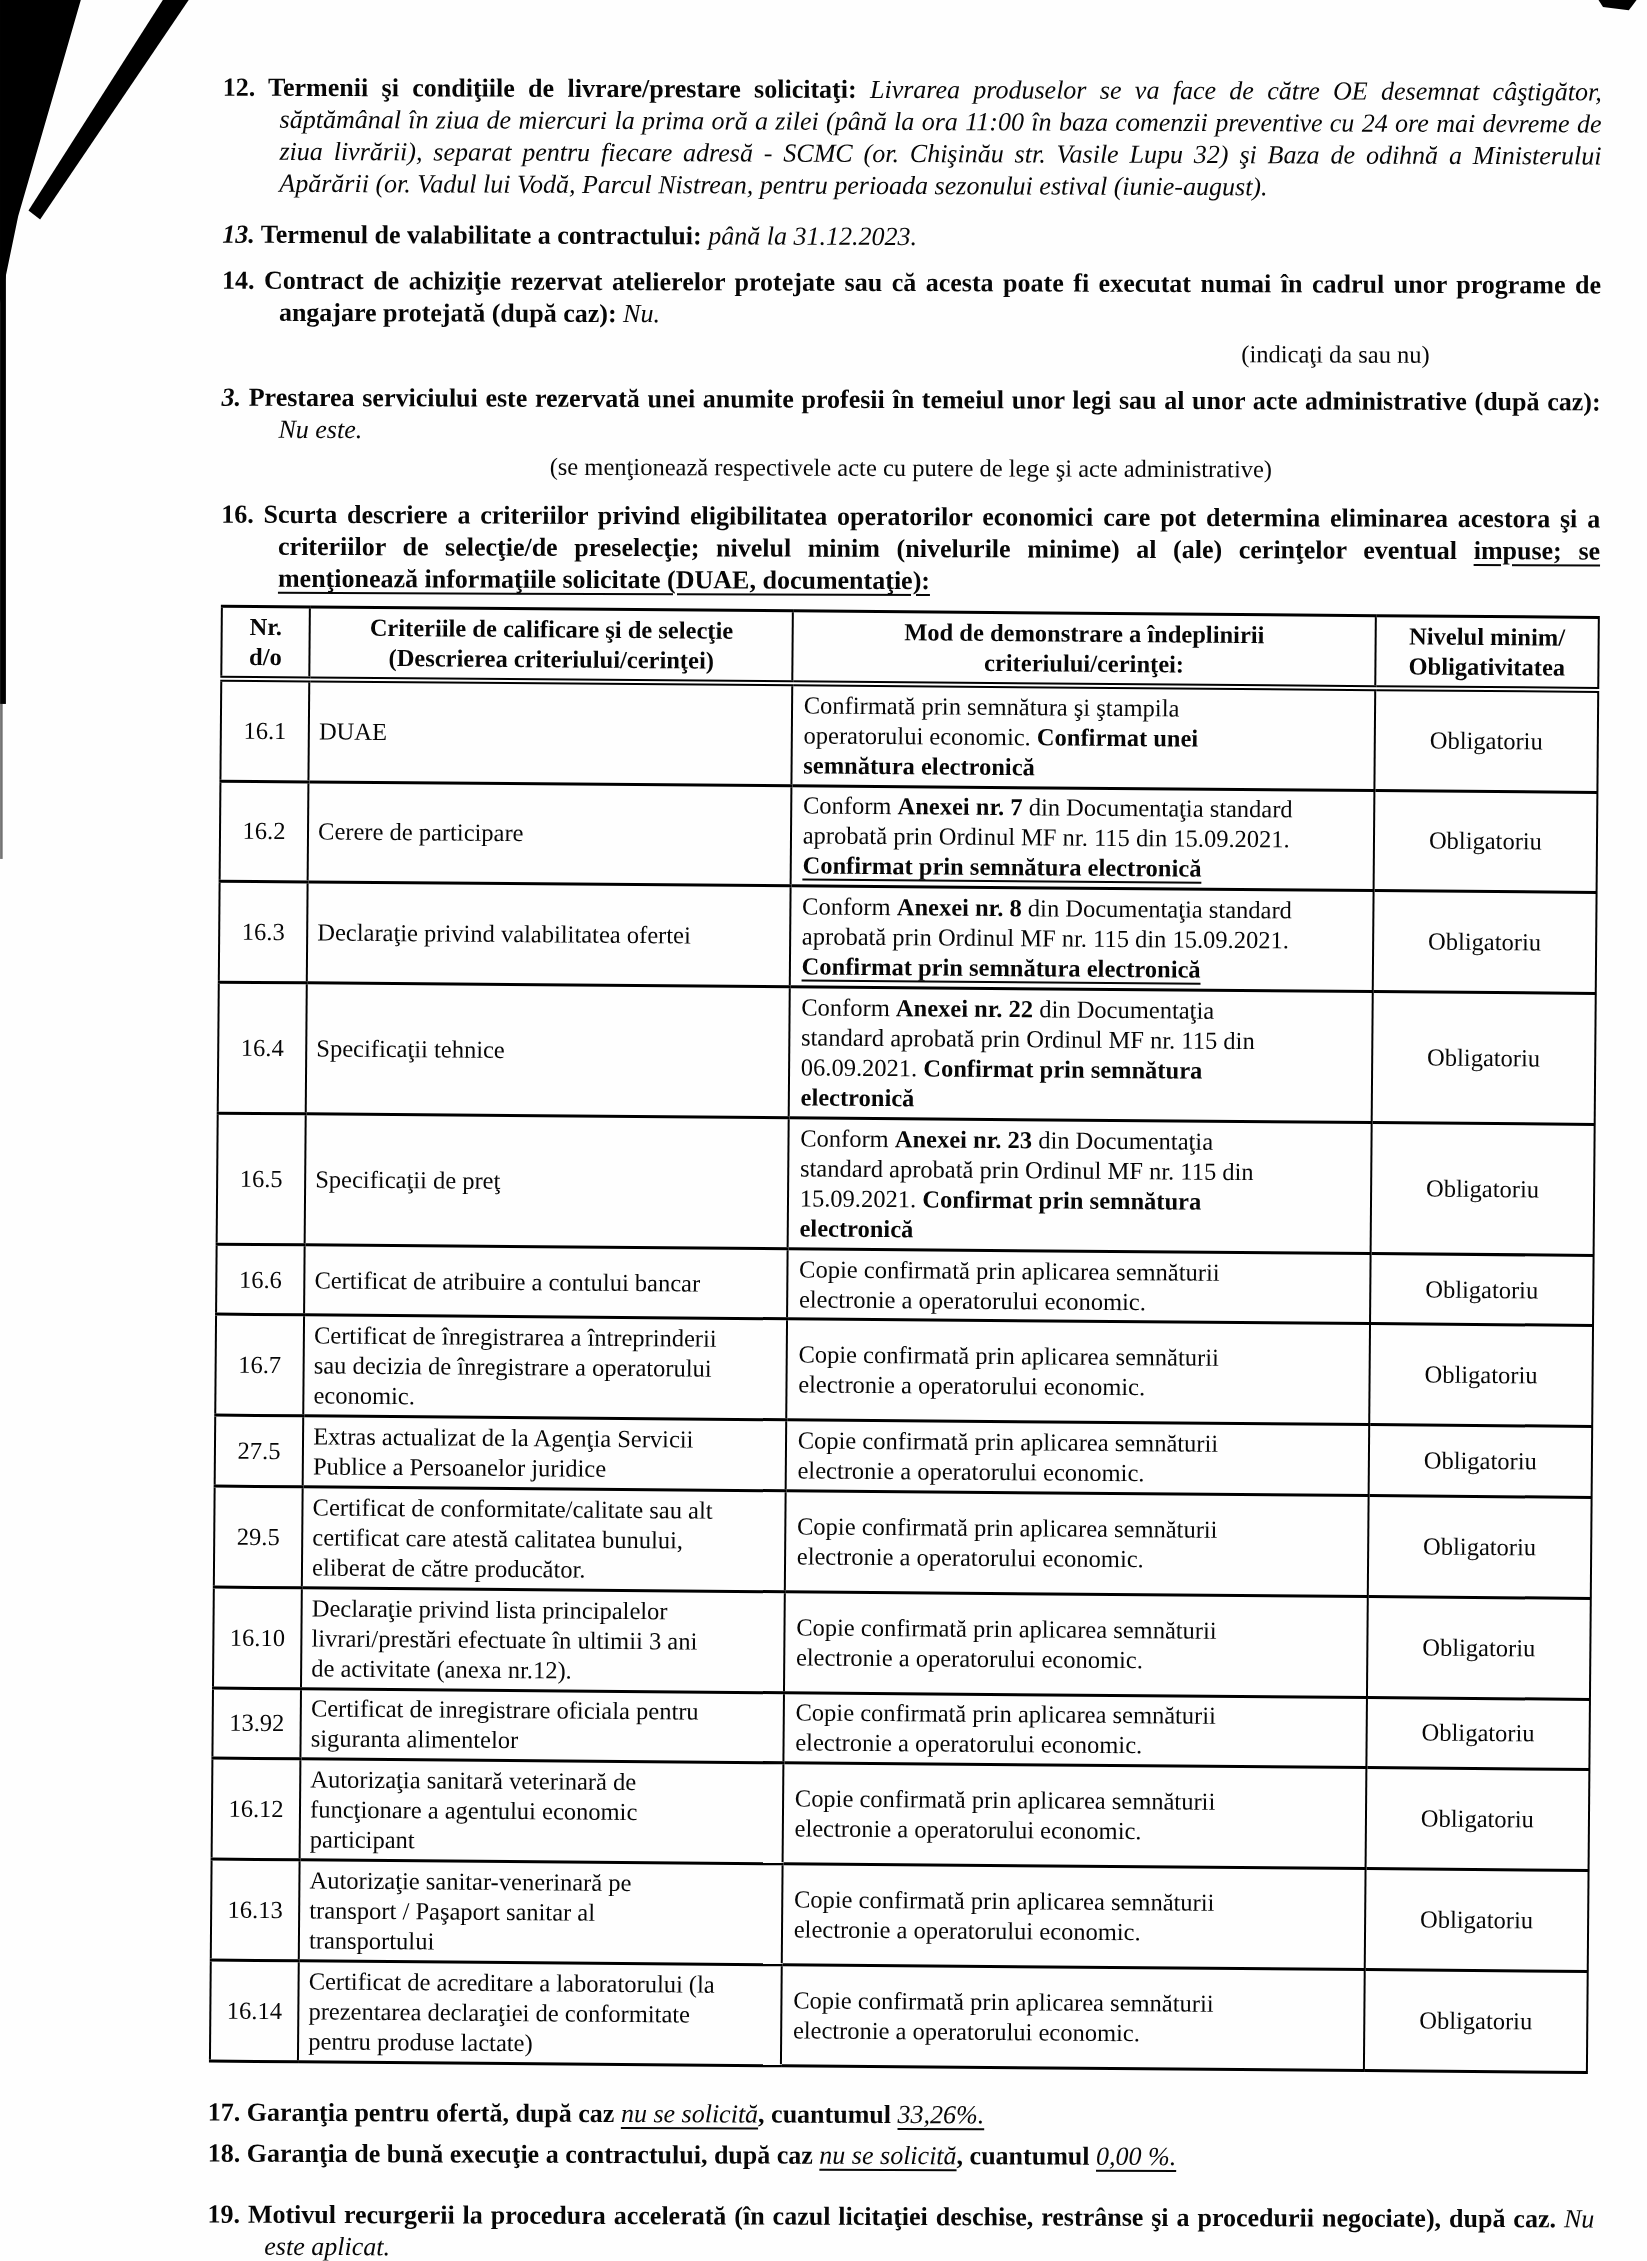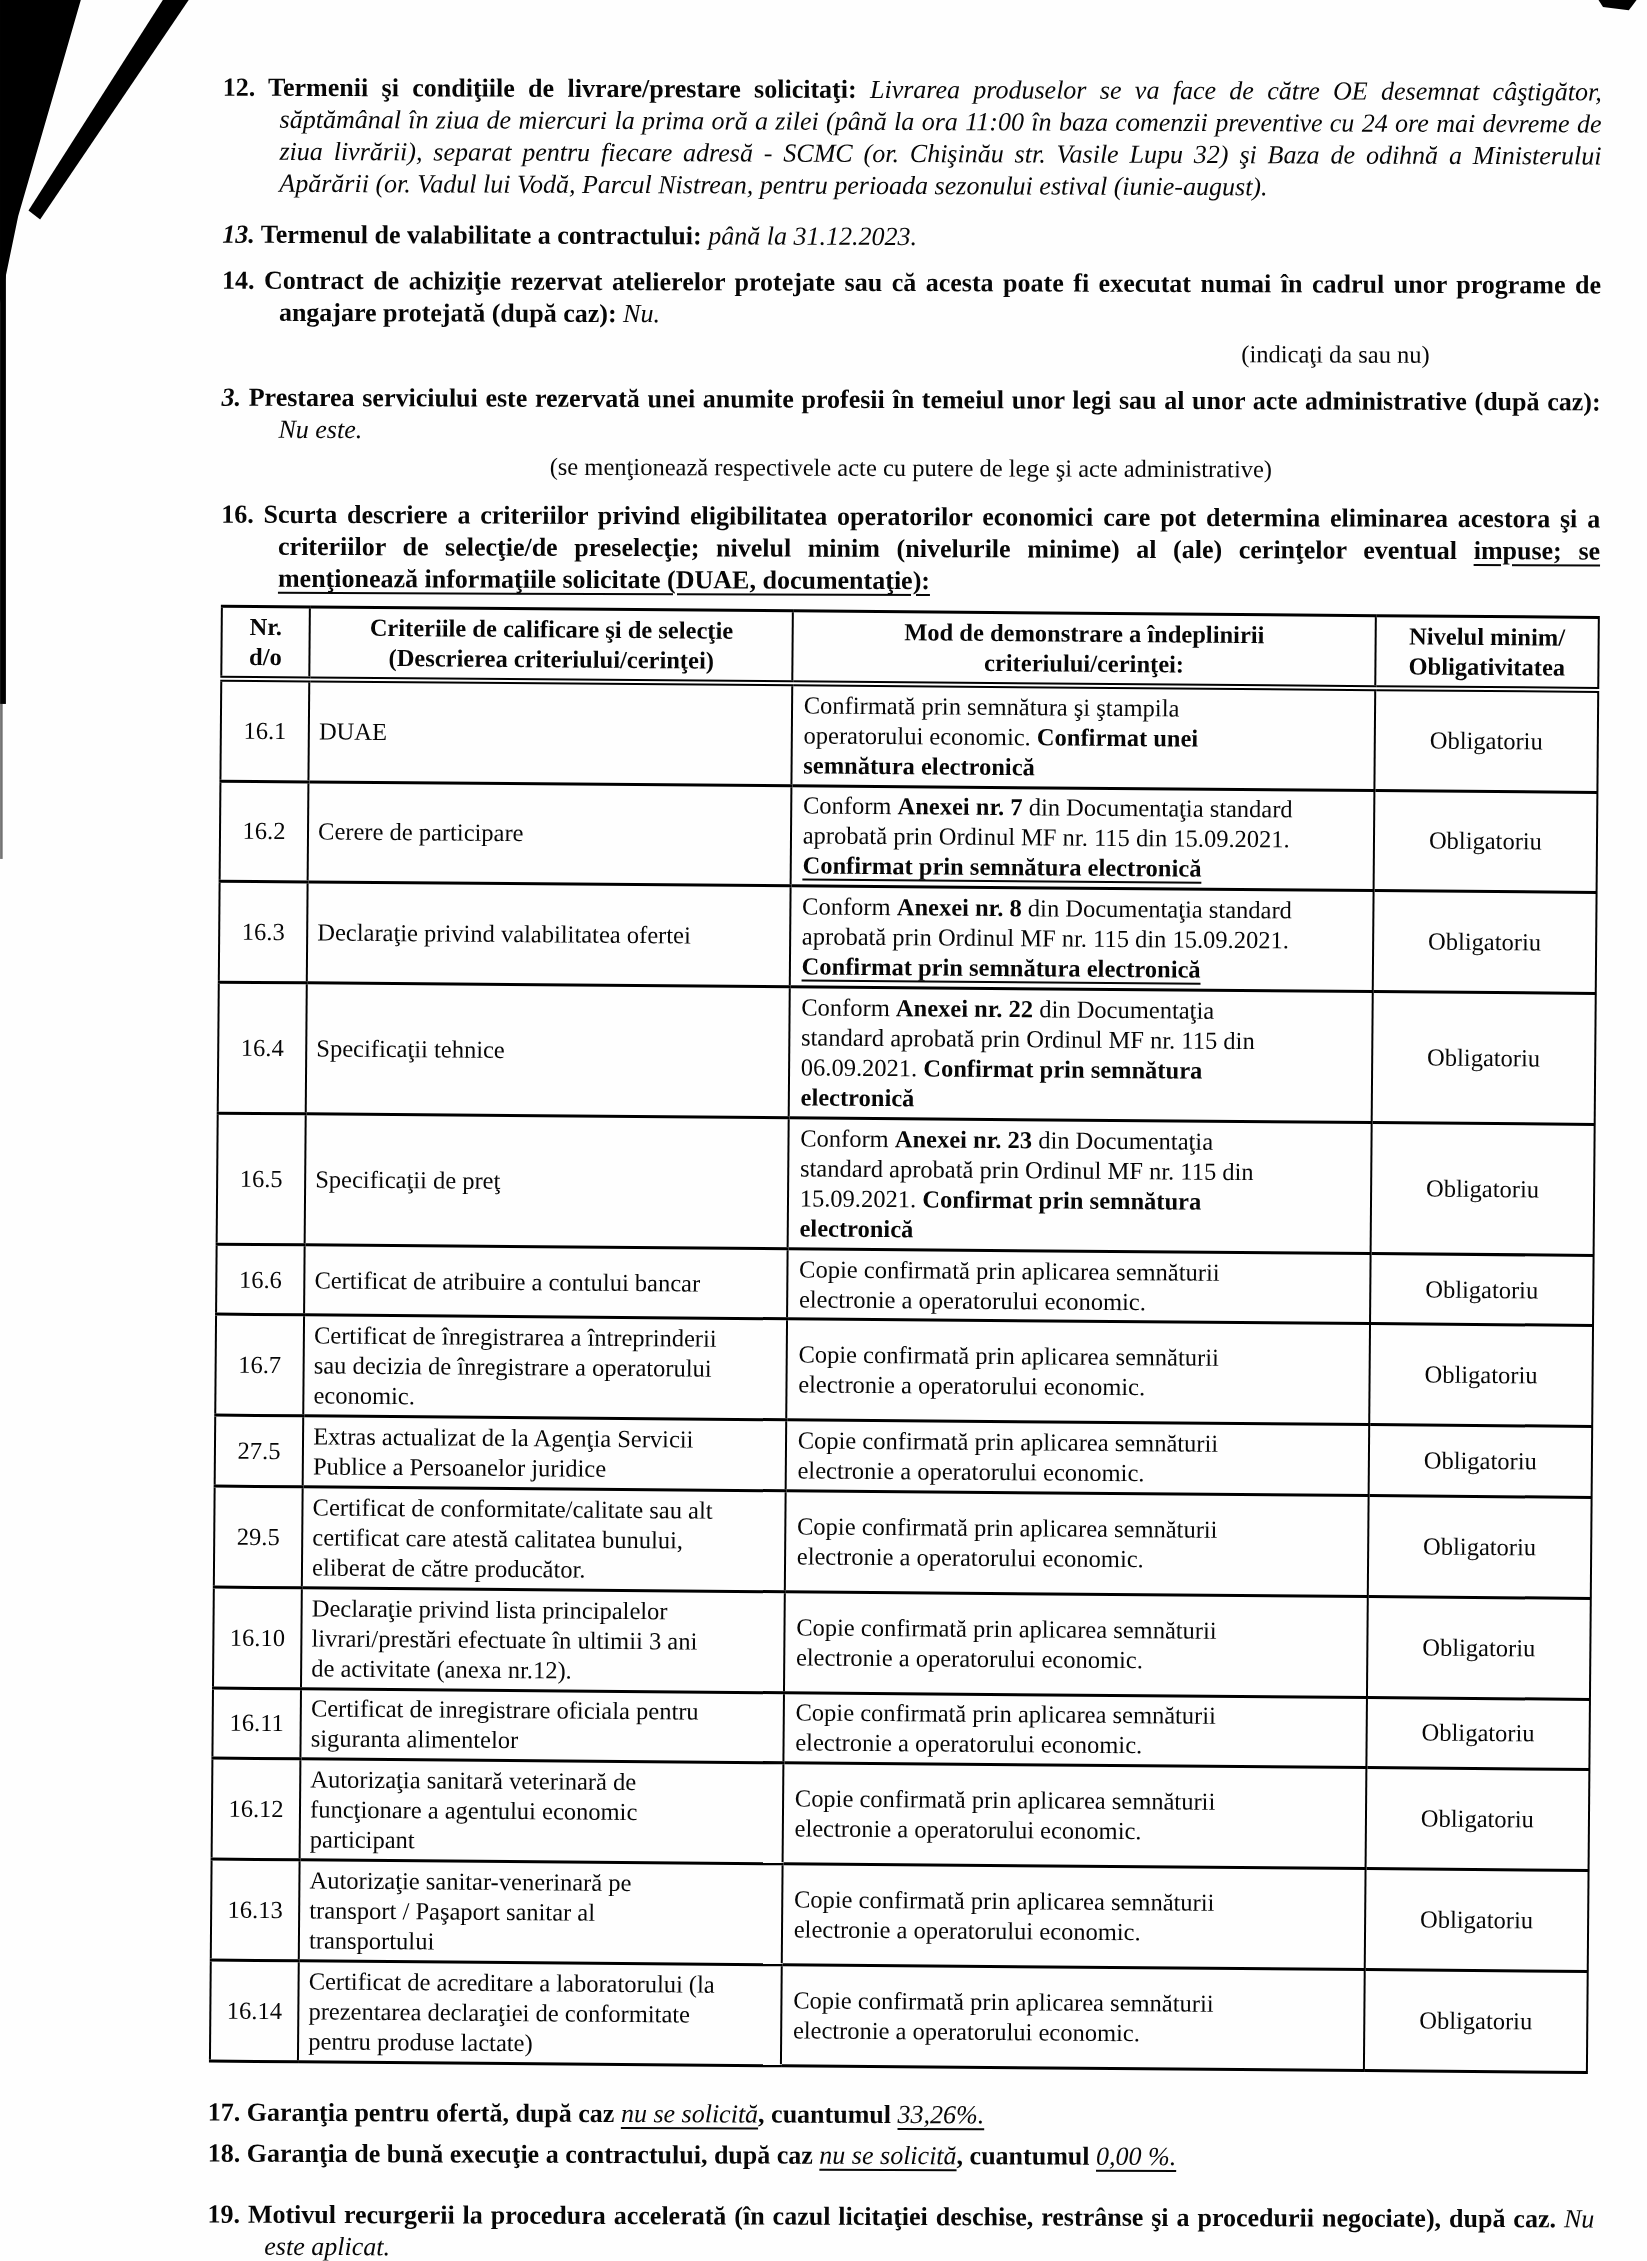--- a/index.html
+++ b/index.html
@@ -172,21 +172,21 @@
           <tr>
             <td class="cell-num">16.10</td>
             <td class="cell-crit">Declaraţie privind lista principalelor
 livrari/prestări efectuate în ultimii 3 ani
 de activitate (anexa nr.12).</td>
             <td class="cell-mod"><span class="">Copie confirmată prin aplicarea semnăturii
 electronie a operatorului economic.</span></td>
             <td class="cell-level">Obligatoriu</td>
           </tr>
           <tr>
-            <td class="cell-num">16.11</td>
+            <td class="cell-num">13.92</td>
             <td class="cell-crit">Certificat de inregistrare oficiala pentru
 siguranta alimentelor</td>
             <td class="cell-mod"><span class="">Copie confirmată prin aplicarea semnăturii
 electronie a operatorului economic.</span></td>
             <td class="cell-level">Obligatoriu</td>
           </tr>
           <tr>
             <td class="cell-num">16.12</td>
             <td class="cell-crit">Autorizaţia sanitară veterinară de
 funcţionare a agentului economic

